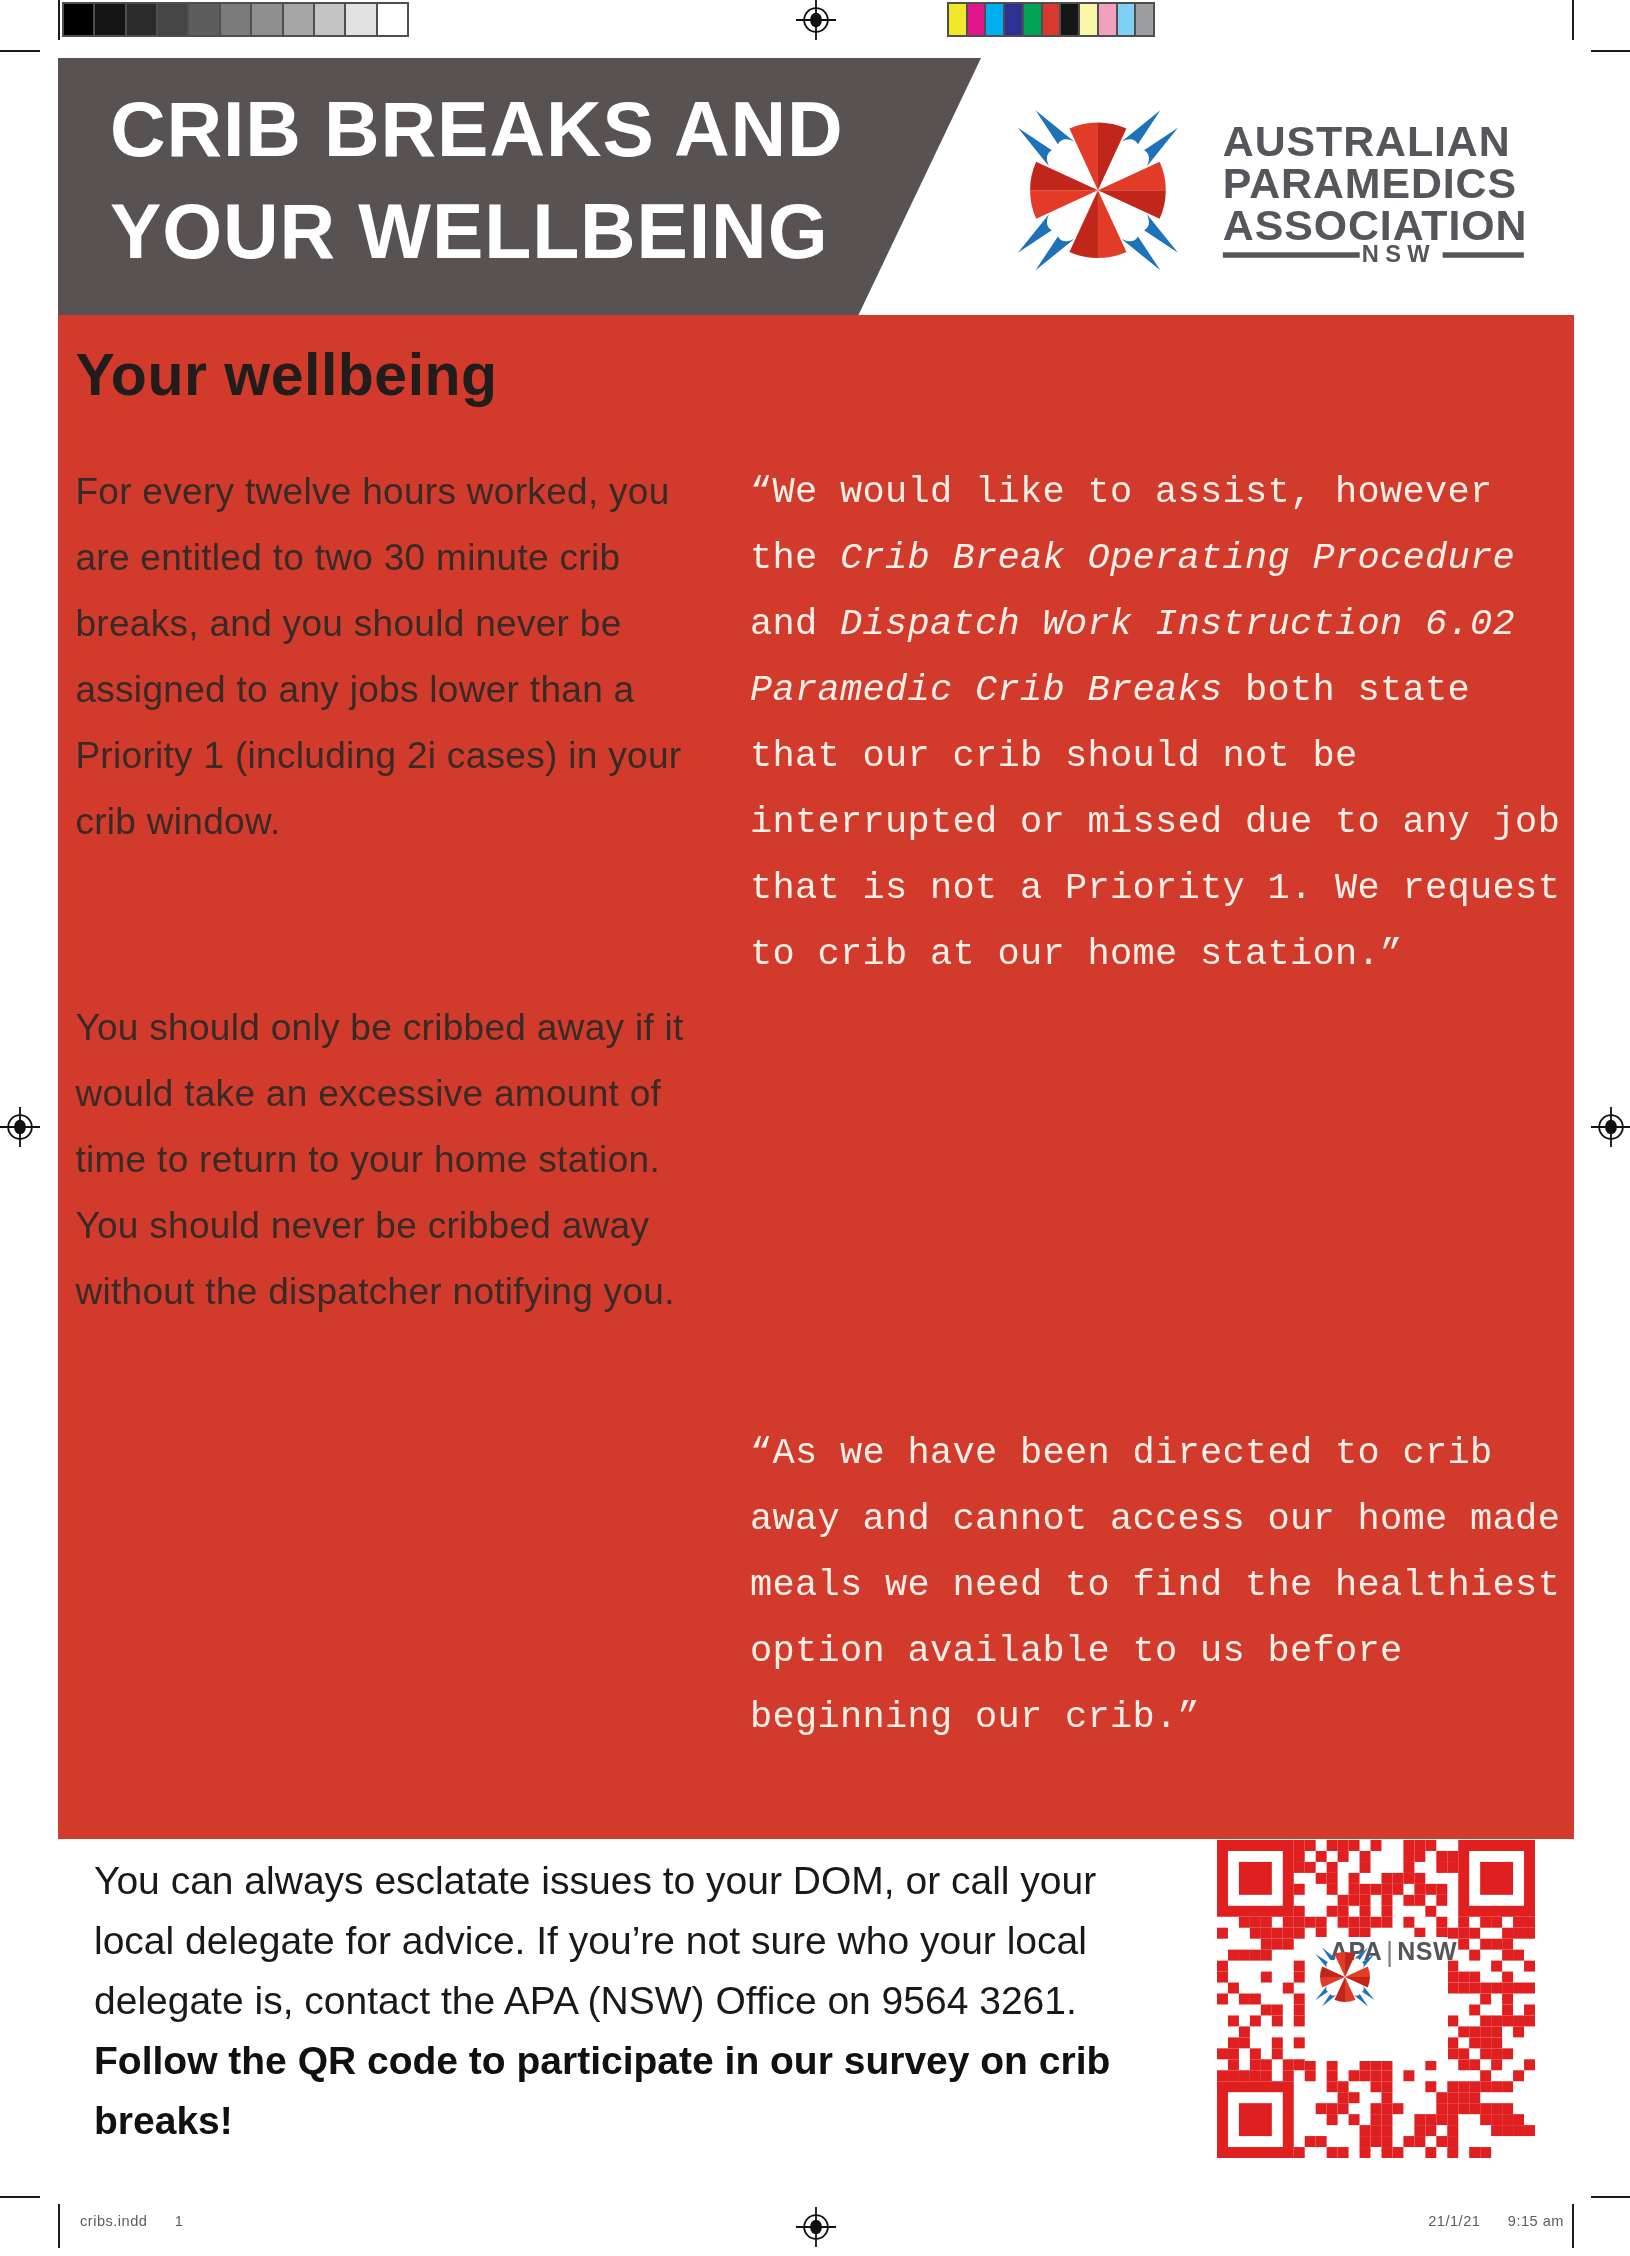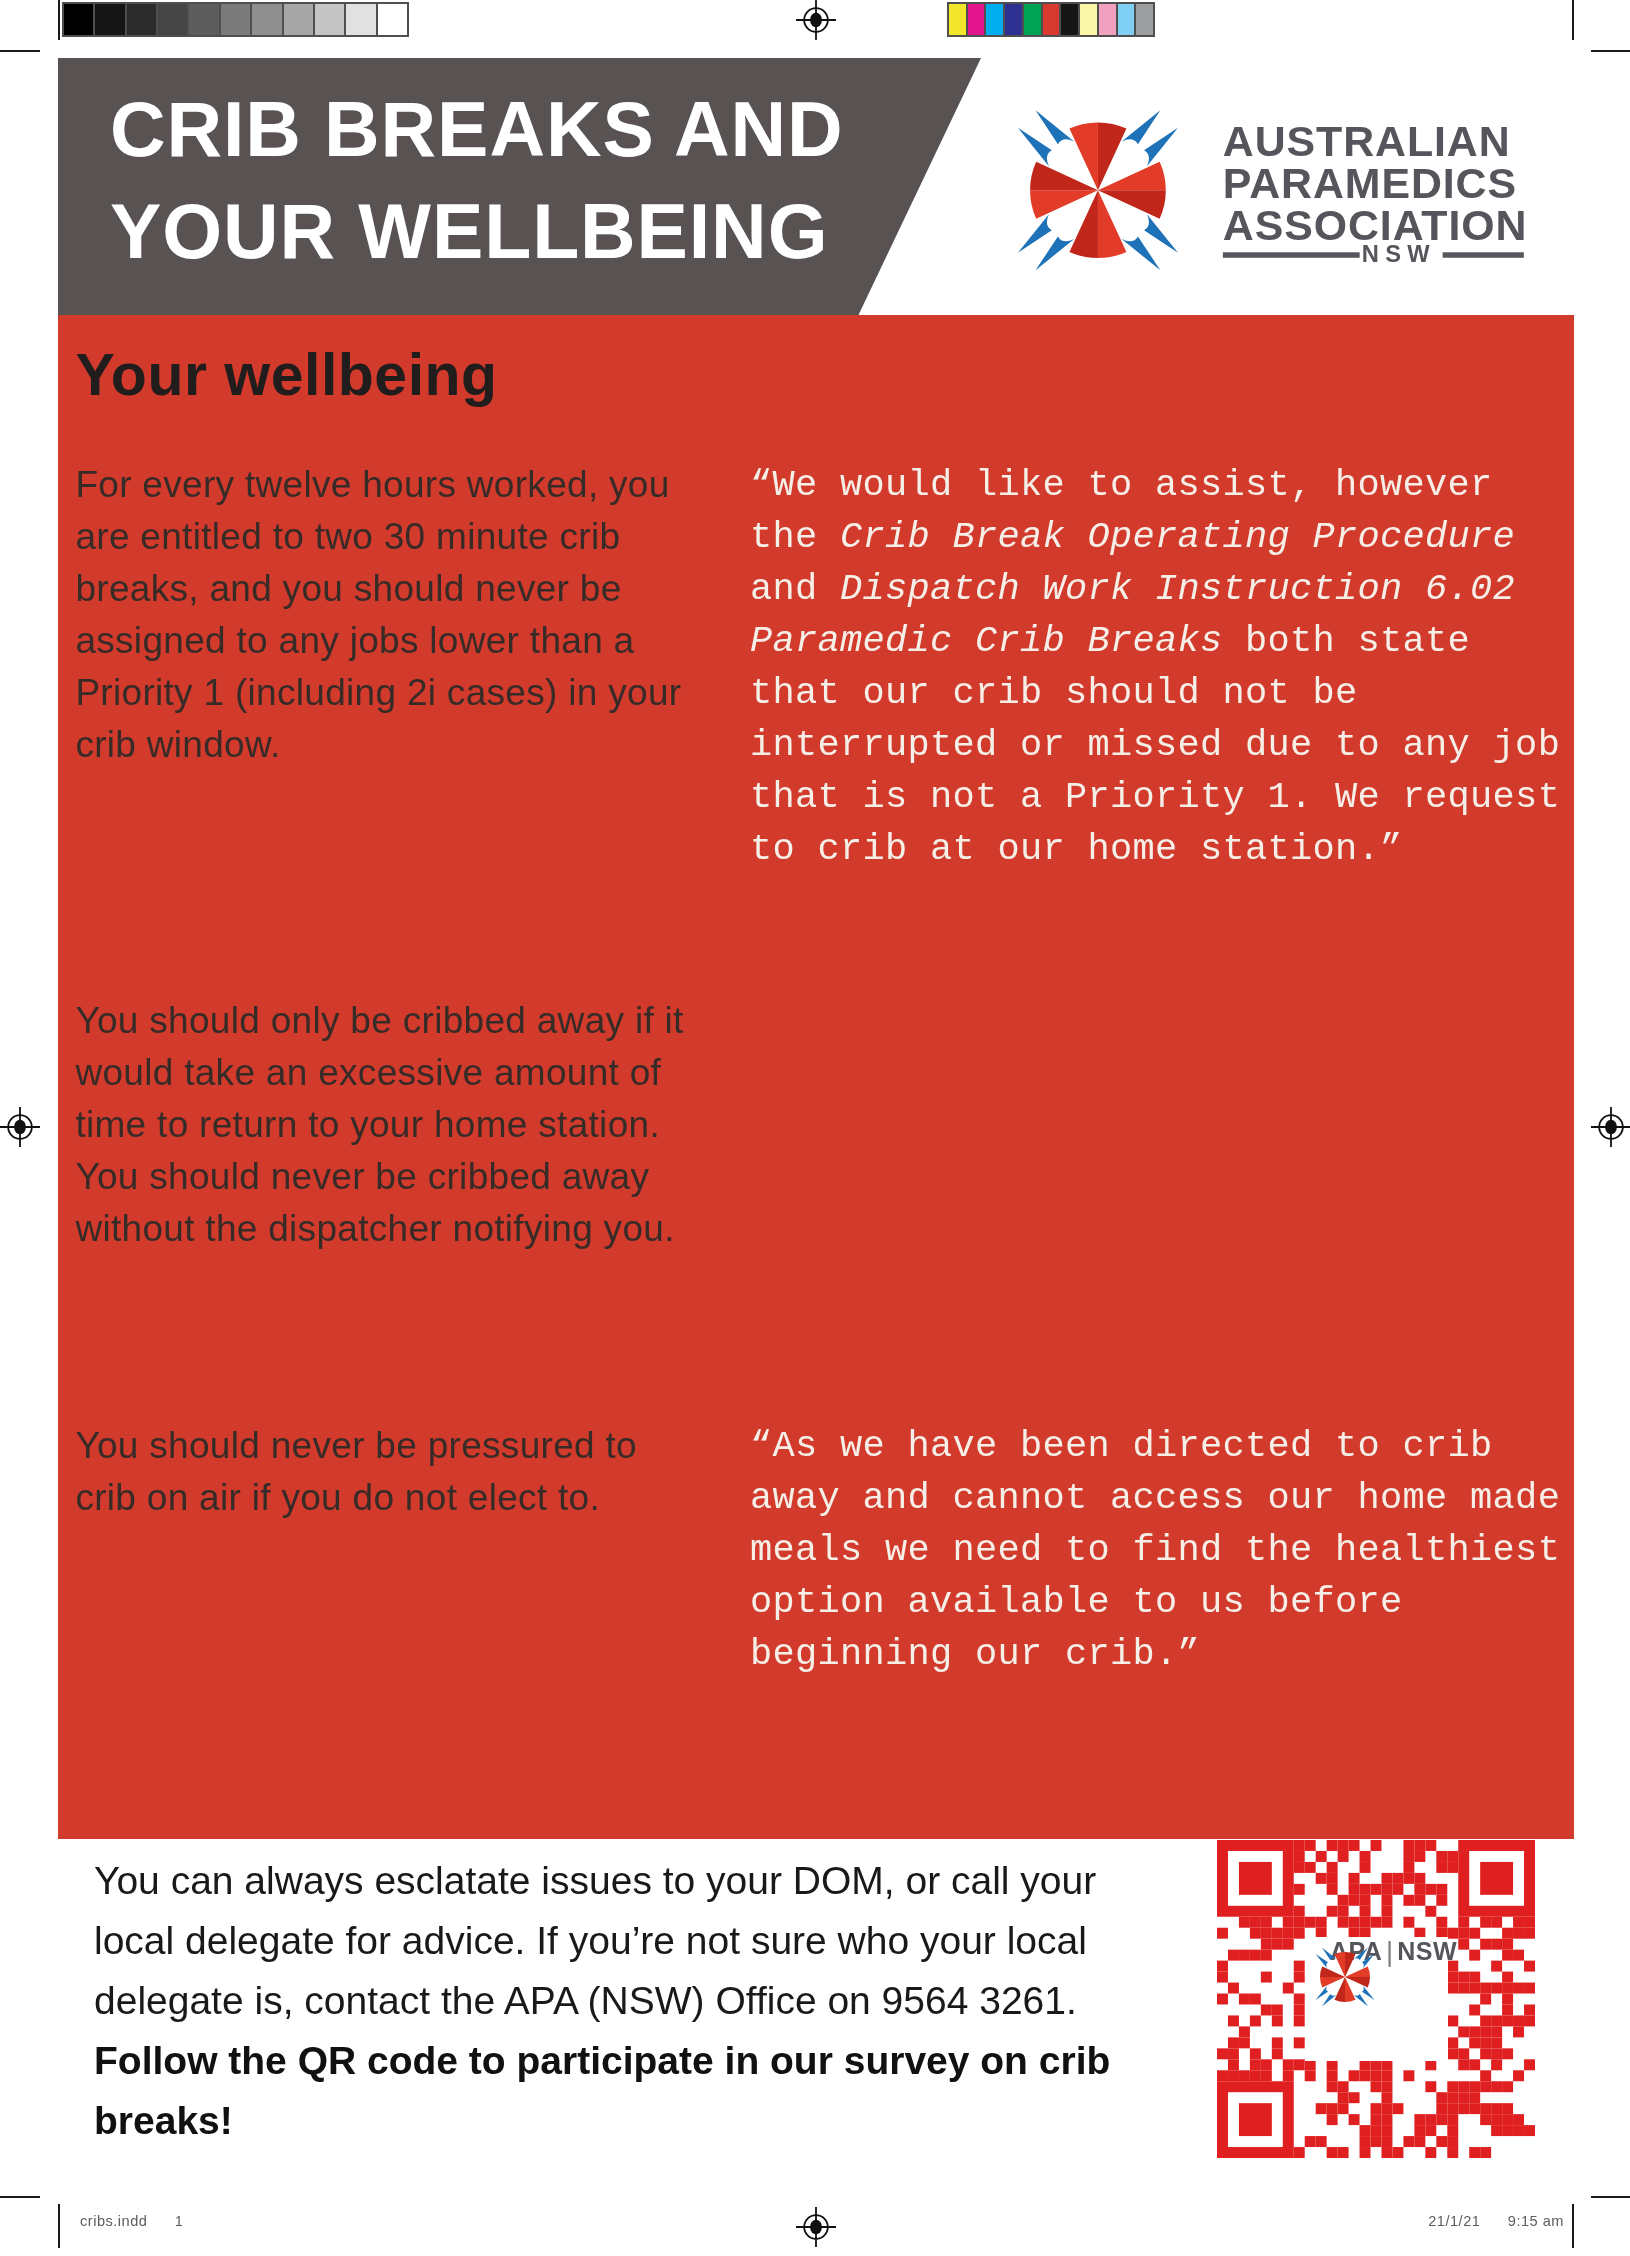--- a/index.html
+++ b/index.html
@@ -28,21 +28,21 @@
   .logo-name{font-family:"Liberation Sans",sans-serif;font-weight:bold;font-size:47px;
              fill:#55565b;letter-spacing:1px;}
   .logo-region{font-family:"Liberation Sans",sans-serif;font-weight:bold;font-size:26px;
                fill:#55565b;letter-spacing:7px;}
 
   
   .red-section{position:absolute;left:58px;top:315px;width:1516px;height:1524px;background:#d23a2c;}
   .col-heading{position:absolute;top:25.6px;margin:0;font-size:59px;font-weight:bold;letter-spacing:0.5px;}
   .heading-left{left:17.4px;color:#221d1d;}
   .heading-right{left:692px;color:#ffffff;}
-  .body-para{position:absolute;margin:0;font-size:37px;line-height:52px;letter-spacing:0.3px;}
+  .body-para{position:absolute;margin:0;font-size:37px;line-height:66px;letter-spacing:0.3px;}
   .para-left{left:17.4px;width:617px;color:#372b27;}
   .para-right{left:692px;width:813px;color:#f6efe8;font-family:Liberation Mono, monospace;}
   .p-row1{top:144px;} .p-row2{top:680px;} .p-row3{top:1105px;}
   .it{font-style:italic;}
 
   
   .escalation{position:absolute;left:91px;top:1848px;width:1051px;margin:3px;
               font-size:39px;line-height:60px;color:#191919;}
   .escalation strong{font-weight:bold;color:#111111;}
 
@@ -175,21 +175,20 @@
     <rect x="256" y="190" width="150" height="6" fill="#55565b"></rect>
     <text class="logo-region" x="449" y="201" text-anchor="middle">NSW</text>
     <rect x="497" y="190" width="89" height="6" fill="#55565b"></rect>
   </svg>
 
   <div class="red-section">
     <h2 class="col-heading heading-left">Your wellbeing</h2>
 
     <p class="body-para para-left p-row1">For every twelve hours worked, you are entitled to two 30 minute crib breaks, and you should never be assigned to any jobs lower than a Priority 1 (including 2i cases) in your crib window.</p>
     <p class="body-para para-left p-row2">You should only be cribbed away if it would take an excessive amount of time to return to your home station. You should never be cribbed away without the dispatcher notifying you.</p>
-    <p class="body-para para-left p-row3">You should never be pressured to crib on air if you do not elect to.</p>
 
     <p class="body-para para-right p-row1"><span>“We would like to assist, however the </span><span class="it">Crib Break Operating Procedure</span><span> and </span><span class="it">Dispatch Work Instruction 6.02 Paramedic Crib Breaks</span><span> both state that our crib should not be interrupted or missed due to any job that is not a Priority 1. We request to crib at our home station.”</span></p>
     <p class="body-para para-right p-row3">“As we have been directed to crib away and cannot access our home made meals we need to find the healthiest option available to us before beginning our crib.”</p>
   </div>
 
   <p class="escalation"><span>You can always esclatate issues to your DOM, or call your local delegate for advice. If you’re not sure who your local delegate is, contact the APA (NSW) Office on 9564 3261. </span><strong>Follow the QR code to participate in our survey on crib breaks!</strong></p>
 
   <div class="qr">
     <svg width="318" height="318" viewBox="0 0 348 348">
       <g fill="#e02020">

